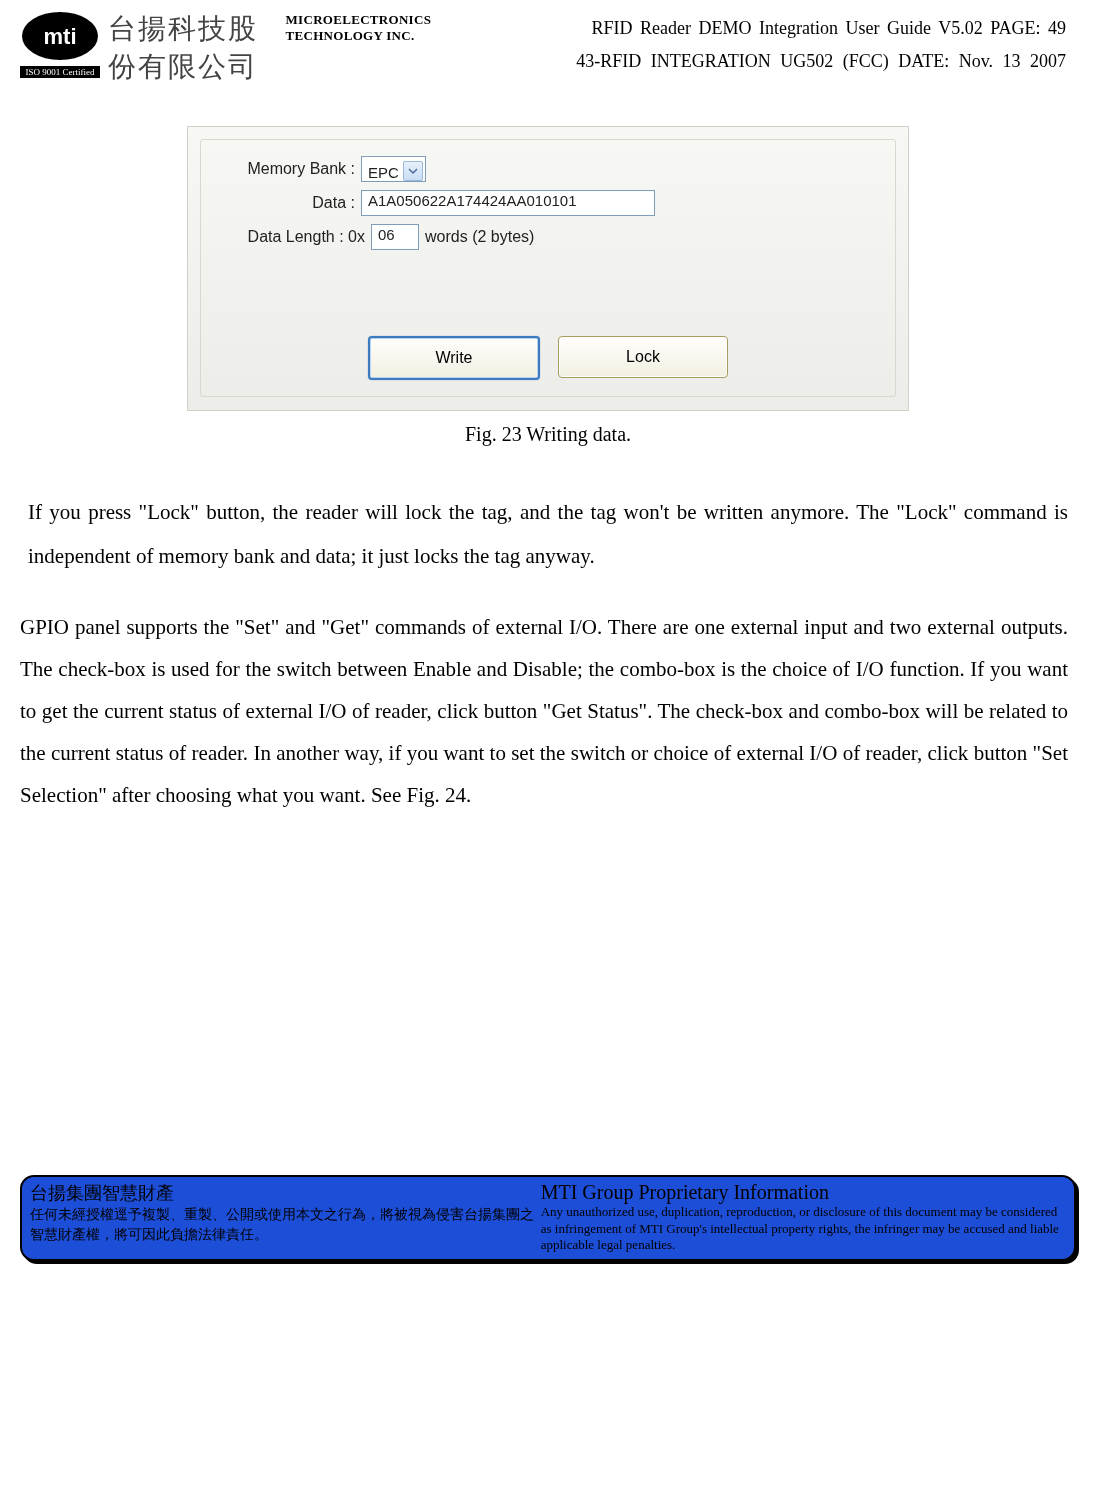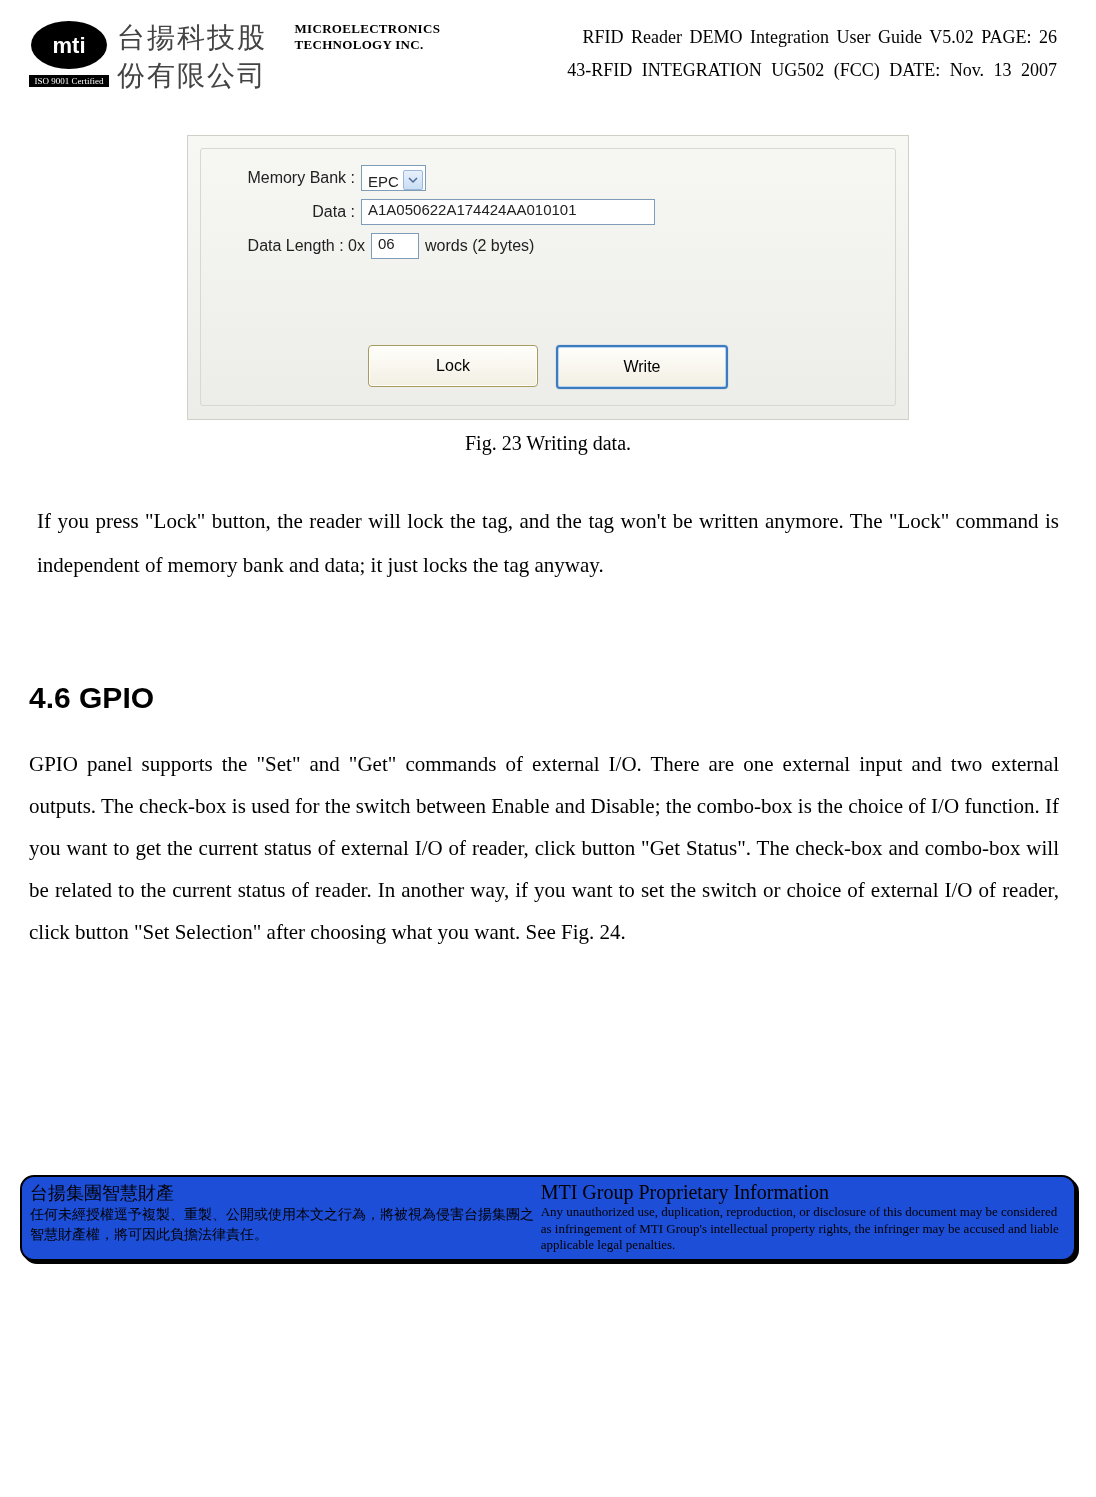--- a/index.html
+++ b/index.html
@@ -6,21 +6,21 @@
     margin: 0;
     padding: 0;
     font-family: "Times New Roman", serif;
     background: #fff;
     width: 1096px;
   }
   .page {
     width: 1096px;
     height: 1275px;
     position: relative;
-    padding: 9px;
+    padding: 0;
     box-sizing: border-box;
   }
   .header {
     display: flex;
     align-items: flex-start;
     padding: 10px 20px 0 20px;
   }
   .logo-block {
     display: flex;
     align-items: flex-start;
@@ -246,21 +246,21 @@
           <text x="40" y="34" text-anchor="middle" fill="#fff" font-family="Arial" font-size="22" font-weight="bold">mti</text>
         </svg>
         <div class="iso-badge">ISO 9001 Certified</div>
       </div>
       <div class="company-name-block">
         <div class="company-cn">台揚科技股份有限公司</div>
         <div class="company-en">MICROELECTRONICS TECHNOLOGY INC.</div>
       </div>
     </div>
     <div class="header-right">
-      <div class="header-line1">RFID Reader DEMO Integration User Guide V5.02  PAGE: 26</div>
+      <div class="header-line1">RFID Reader DEMO Integration User Guide V5.02  PAGE: 49</div>
       <div class="header-line2">43-RFID INTEGRATION UG502 (FCC)   DATE: Nov. 13 2007</div>
     </div>
   </div>
 
   <div class="fig-area">
     <div class="panel">
       <div class="inner-group">
 
         <div class="form-row">
           <span class="form-label">Memory Bank :</span>
@@ -279,32 +279,31 @@
           <span class="text-input data-input">A1A050622A174424AA010101</span>
         </div>
 
         <div class="form-row">
           <span class="form-label" style="width:150px">Data Length : 0x</span>
           <span class="text-input len-input">06</span>
           <span class="suffix">words (2 bytes)</span>
         </div>
 
         <div class="btn-row">
+          <div class="win-btn write-btn">Write</div>
           <div class="win-btn">Lock</div>
-          <div class="win-btn write-btn">Write</div>
         </div>
 
       </div>
     </div>
     <div class="caption">Fig. 23    Writing data.</div>
   </div>
 
   <div class="body-text">If you press "Lock" button, the reader will lock the tag, and the tag won't be written anymore.    The "Lock" command is independent of memory bank and data; it just locks the tag anyway.</div>
 
-  <div class="section-heading">4.6  GPIO</div>
 
   <div class="body-text2">GPIO panel supports the "Set" and "Get" commands of external I/O. There are one external input and two external outputs. The check-box is used for the switch between Enable and Disable; the combo-box is the choice of I/O function. If you want to get the current status of external I/O of reader, click button "Get Status". The check-box and combo-box will be related to the current status of reader. In another way, if you want to set the switch or choice of external I/O of reader, click button "Set Selection" after choosing what you want. See Fig. 24.</div>
 
   <div class="footer">
     <div class="footer-box">
       <div class="footer-left">
         <div class="footer-cn-title">台揚集團智慧財產</div>
         <div class="footer-cn-body">任何未經授權逕予複製、重製、公開或使用本文之行為，將被視為侵害台揚集團之智慧財產權，將可因此負擔法律責任。</div>
       </div>
       <div class="footer-right">

